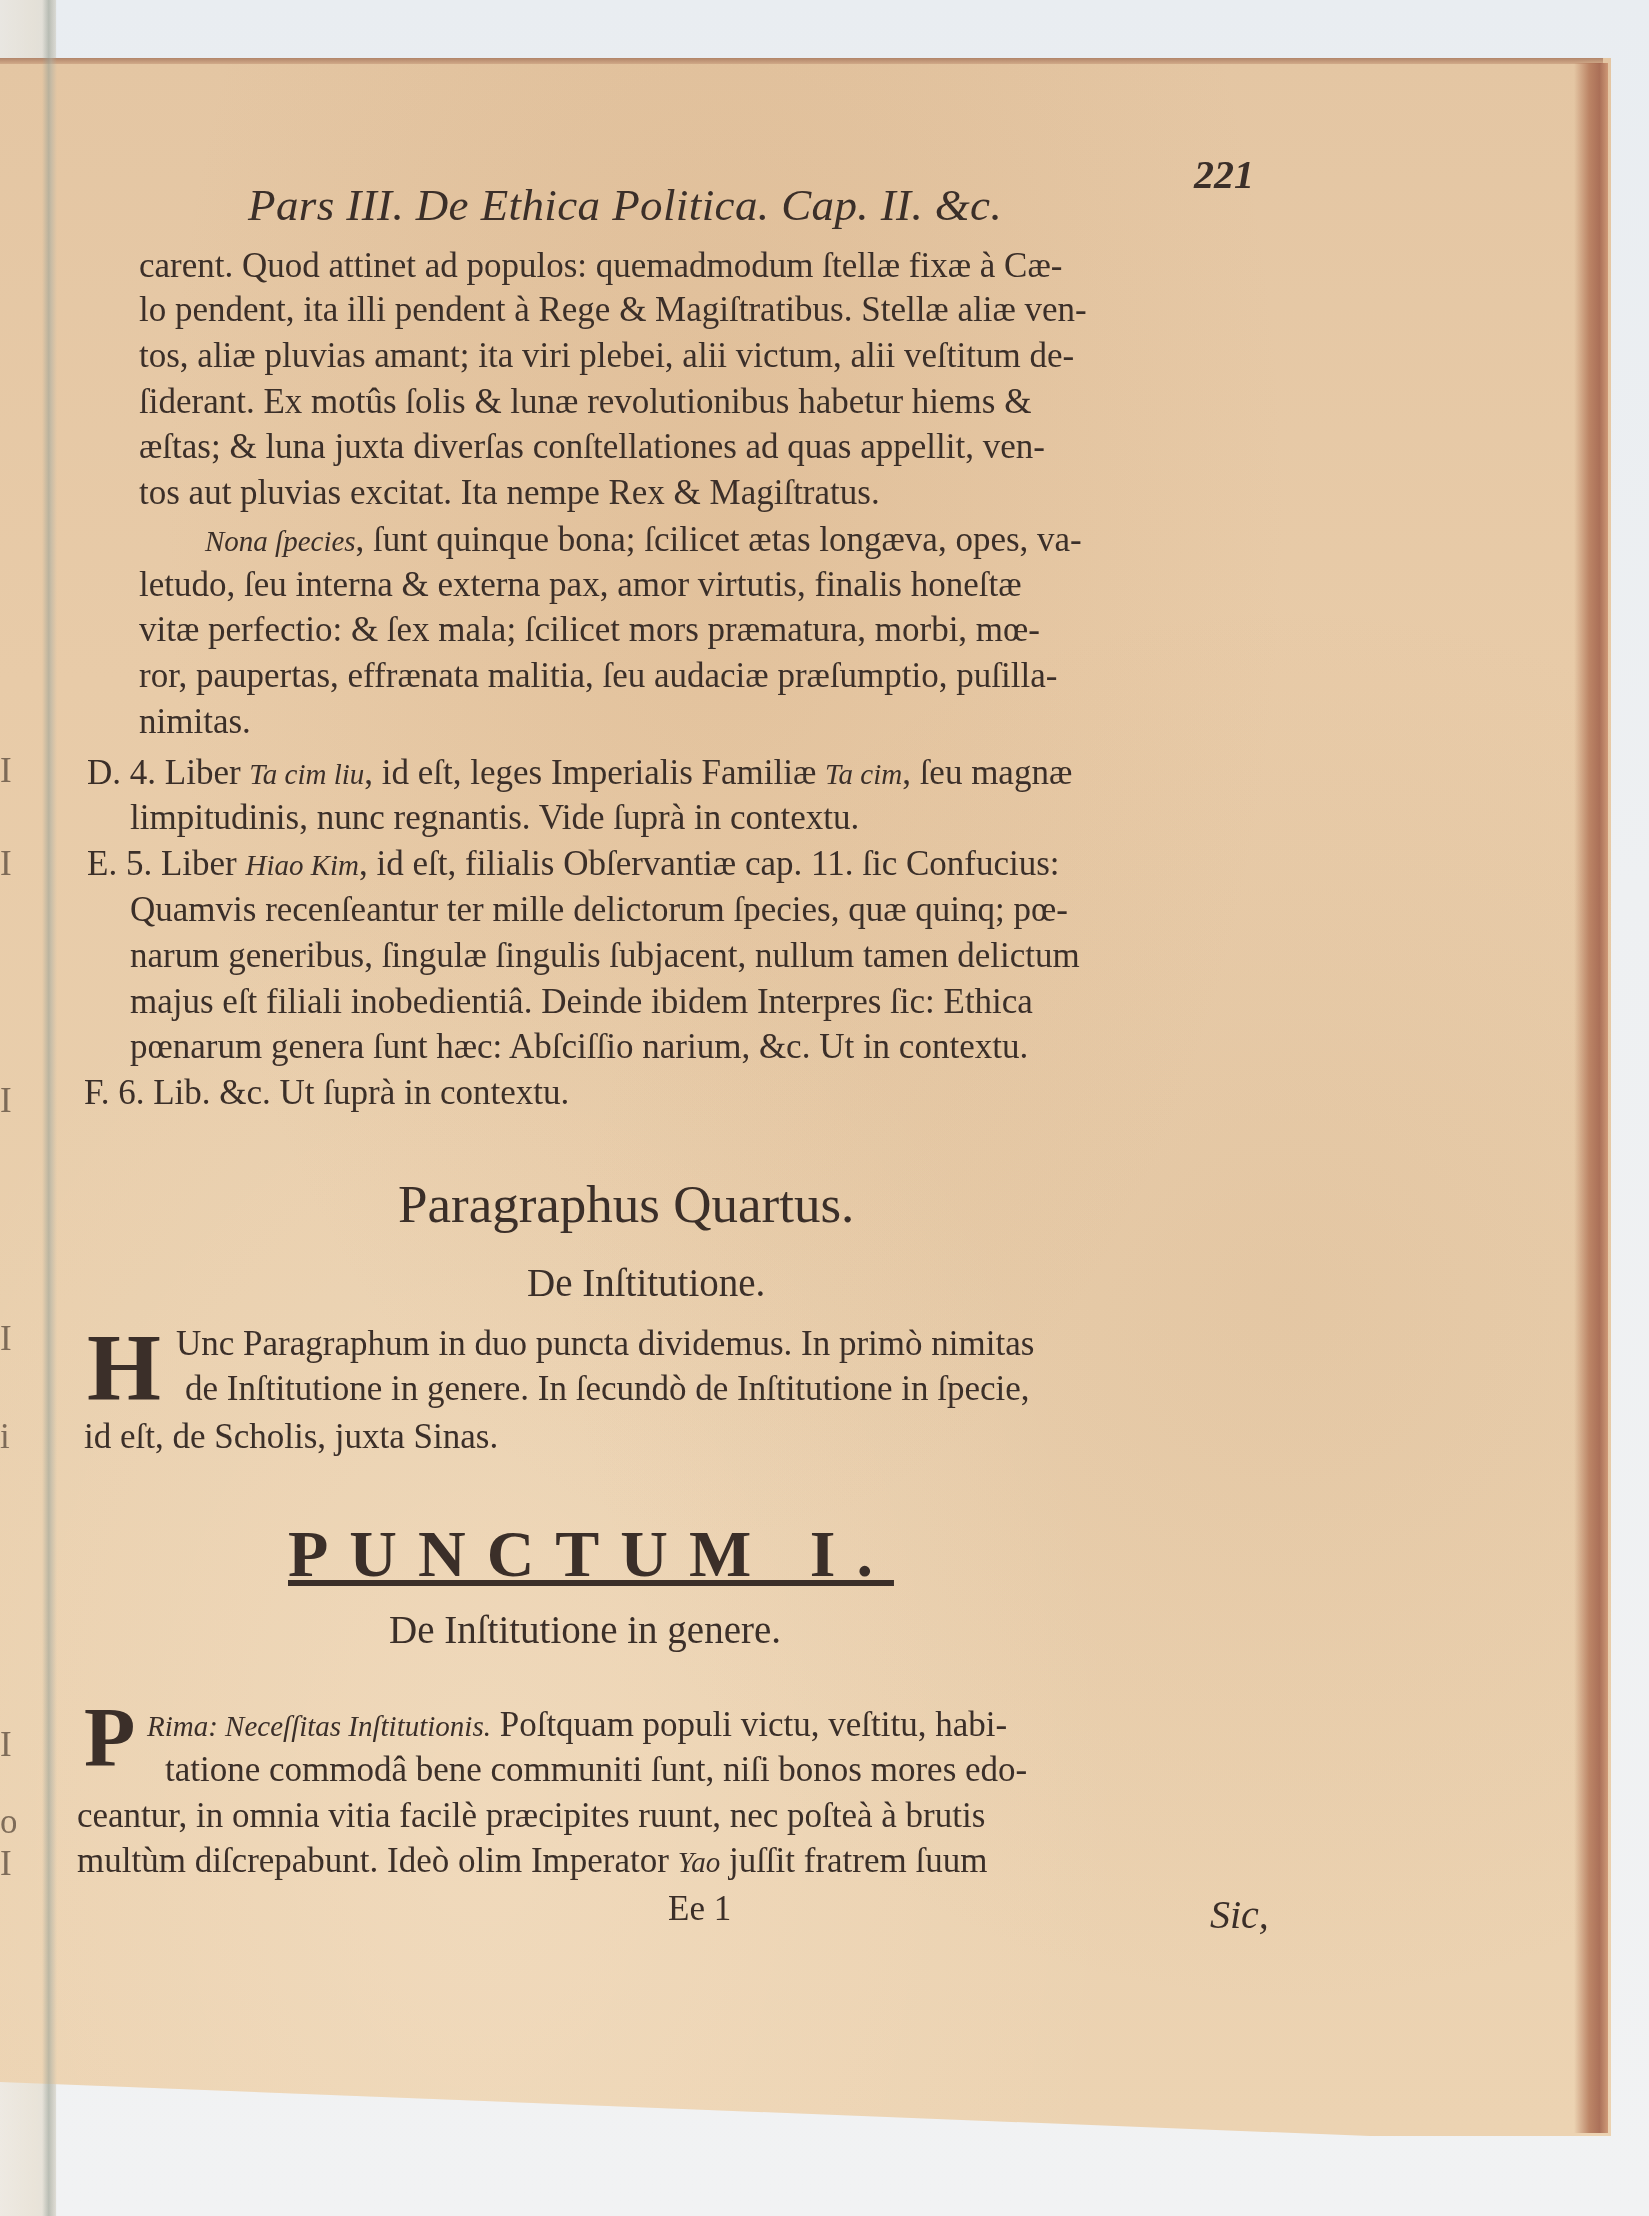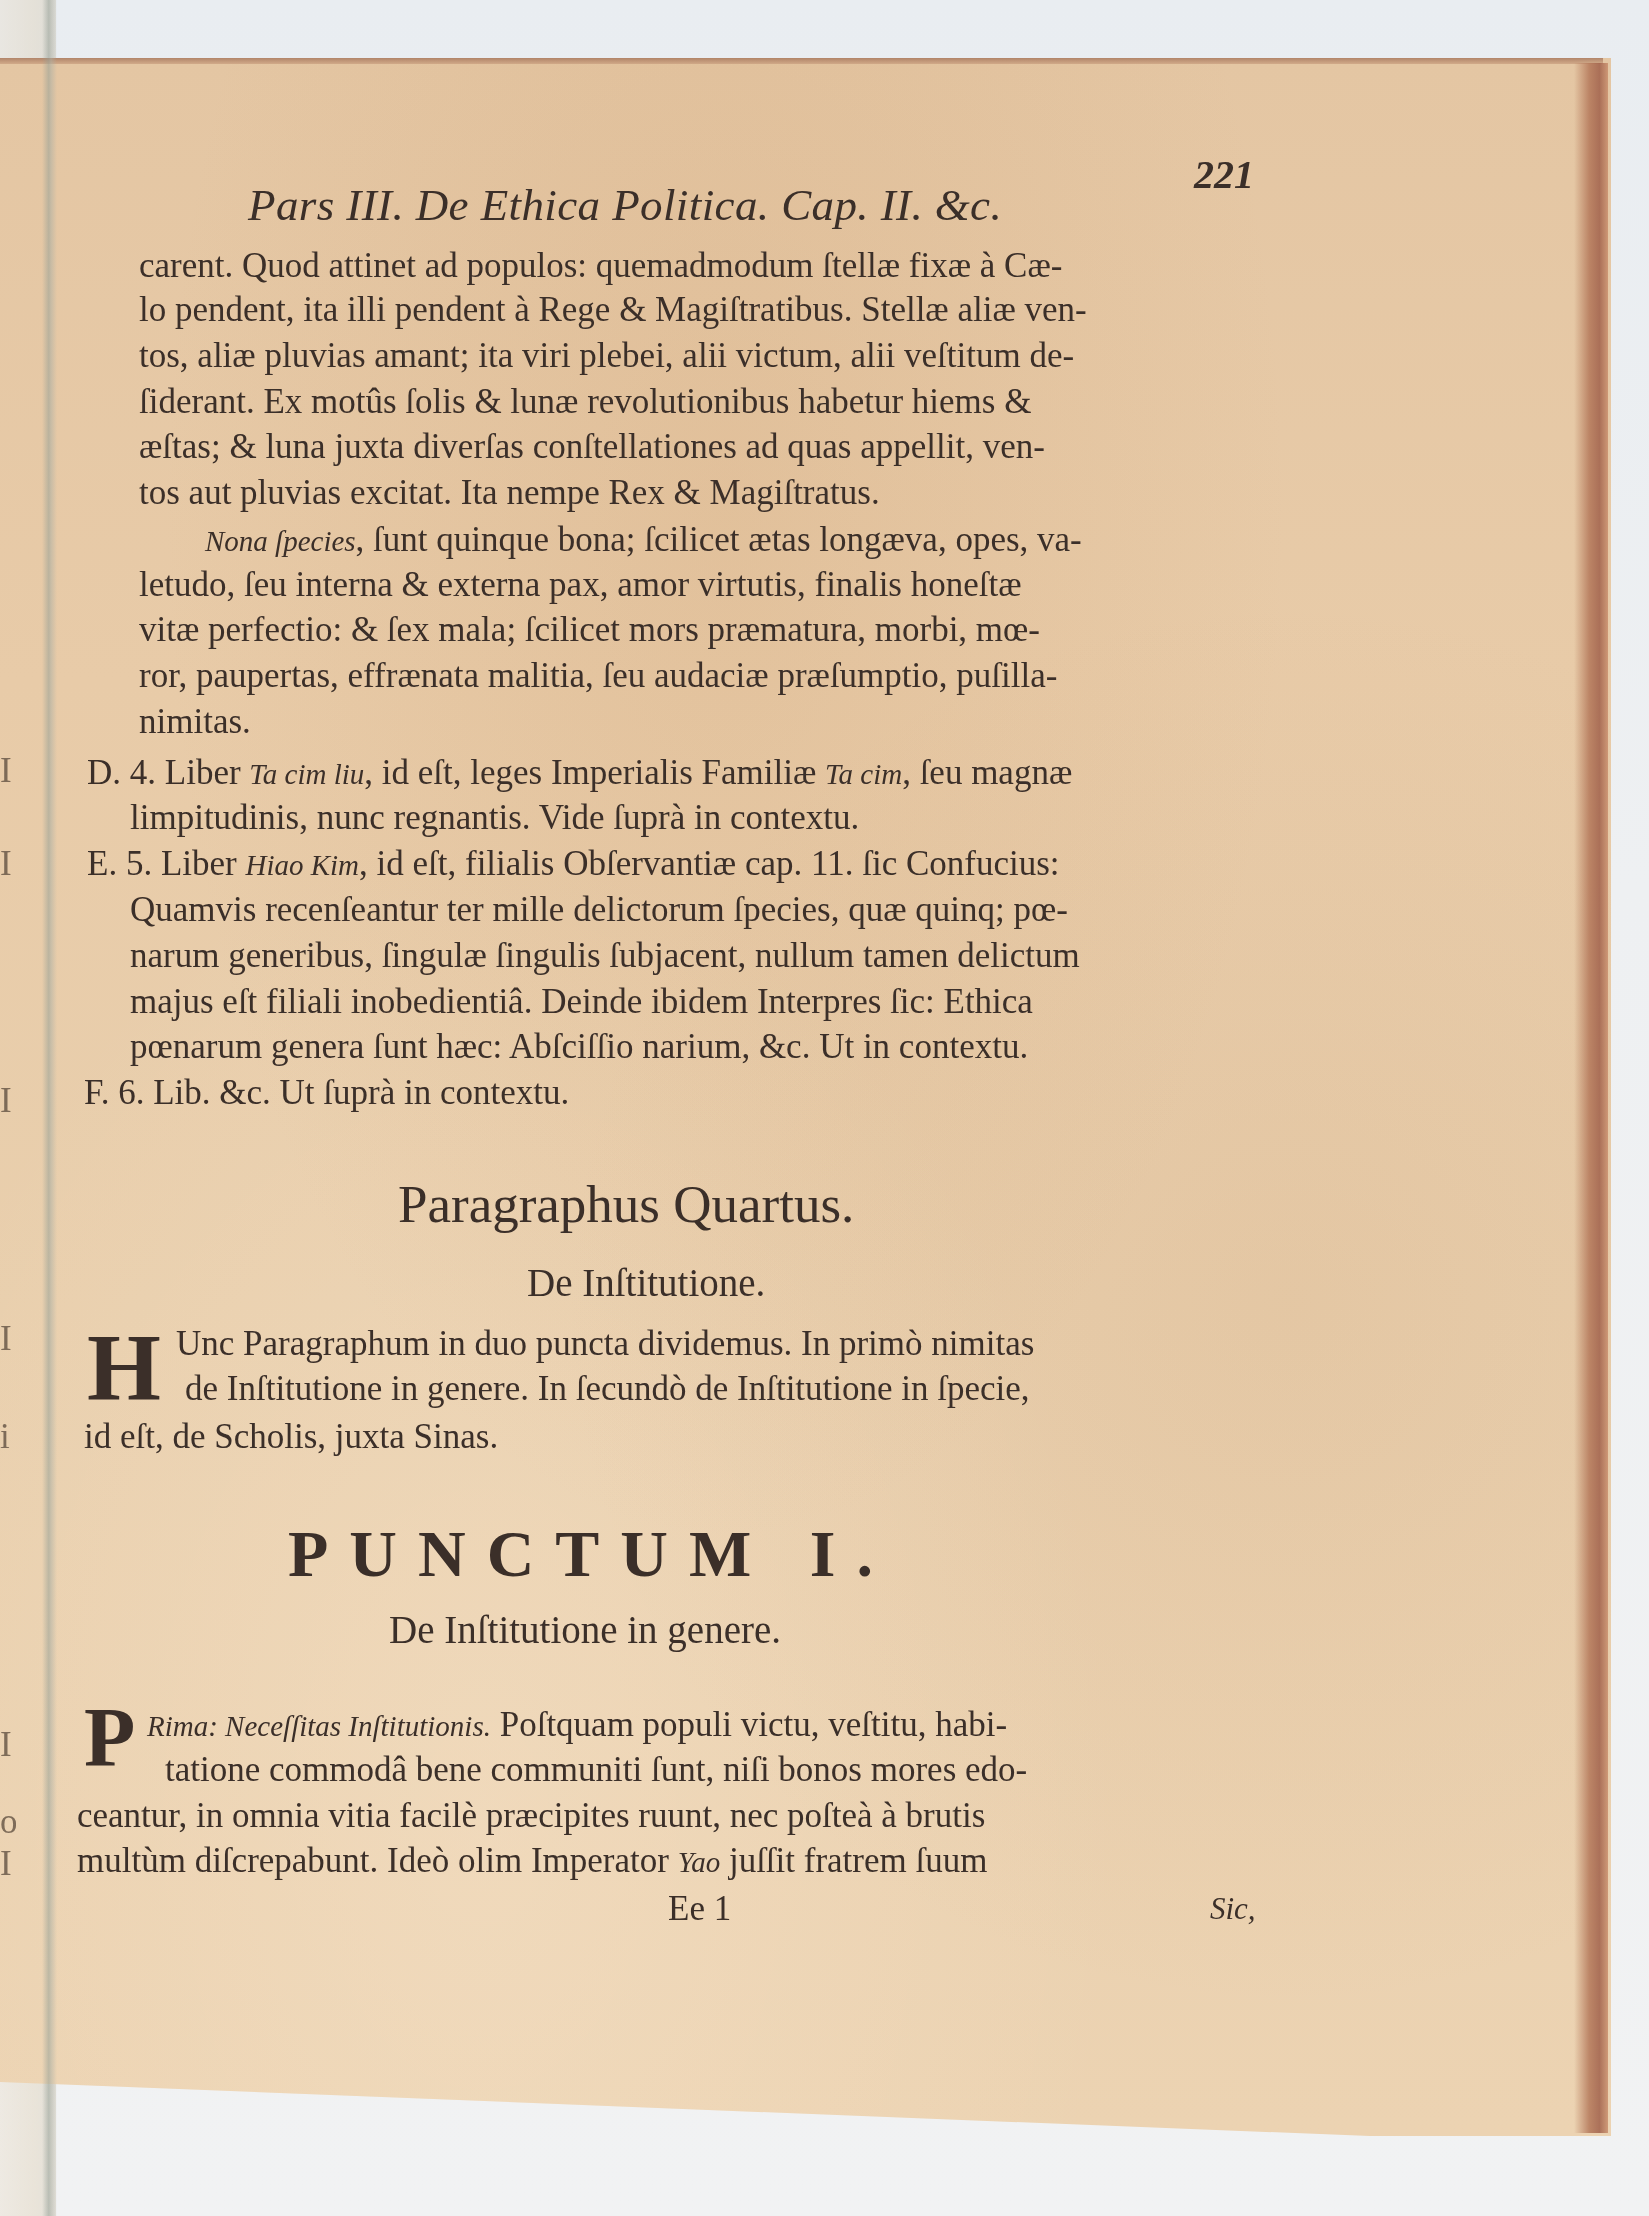--- a/index.html
+++ b/index.html
@@ -115,20 +115,21 @@
     .heading-para {
       font-size: 53px;
     }
     .heading-sub {
       font-size: 39px;
     }
     .heading-punctum {
       font-size: 66px;
       font-weight: bold;
       letter-spacing: 21px;
+      text-decoration: underline;
     }
     .dropcap {
       position: absolute;
       font-family: "Liberation Serif", serif;
       font-weight: bold;
       color: #3b2f29;
       line-height: 1;
     }
     .catch {
       font-size: 35px;
@@ -201,14 +202,14 @@
 <div class="text body-line" style="left:147px; top:1707px">
   <span class="ital">Rima: Neceſſitas Inſtitutionis.</span><span> Poſtquam populi victu, veſtitu, habi-</span>
 </div>
 <div class="text body-line" style="left:165px; top:1752px">tatione commodâ bene communiti ſunt, niſi bonos mores edo-</div>
 <div class="text body-line" style="left:77px; top:1798px">ceantur, in omnia vitia facilè præcipites ruunt, nec poſteà à brutis</div>
 <div class="text body-line" style="left:77px; top:1843px">
   <span>multùm diſcrepabunt. Ideò olim Imperator </span><span class="ital">Yao</span><span> juſſit fratrem ſuum</span>
 </div>
 
 <div class="text catch" style="left:668px; top:1889px">Ee 1</div>
-<div class="text catch ital" style="left:1210px; top:1891px; font-size:31px;font-style:italic;">Sic,</div>
+<div class="text catch ital" style="left:1210px; top:1891px; font-size:40px;font-style:italic;">Sic,</div>
 
 
 </body></html>

